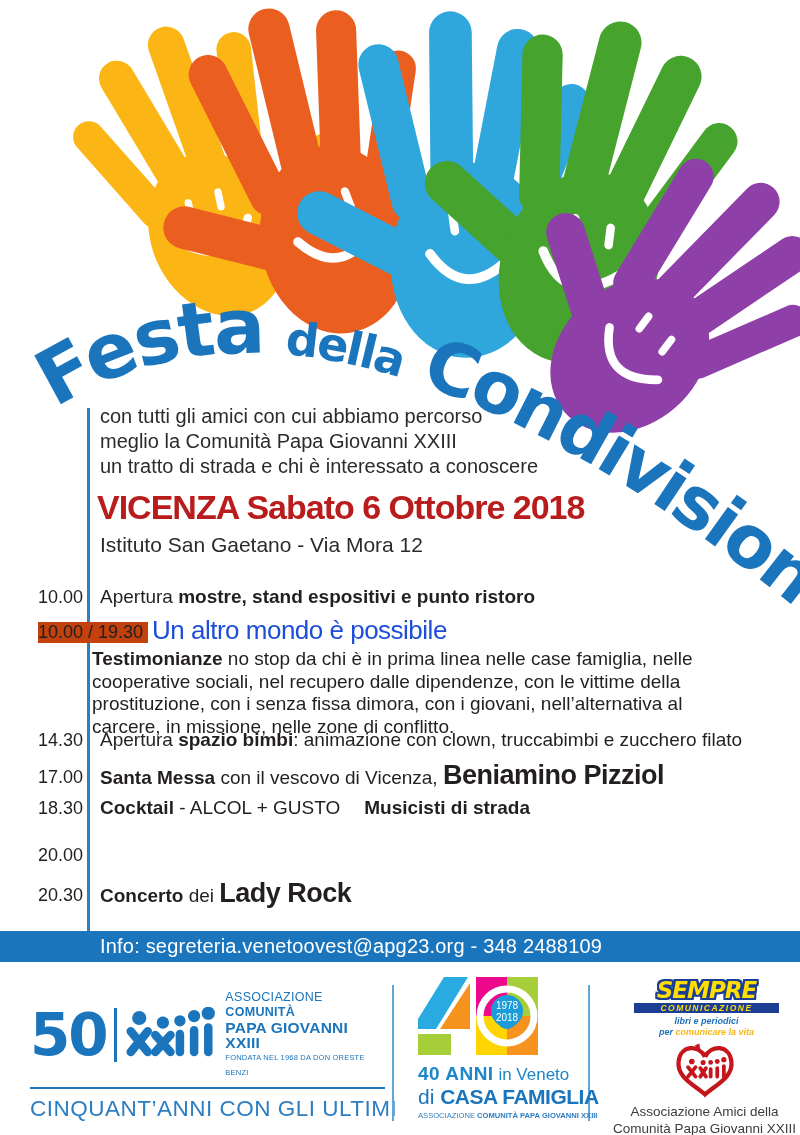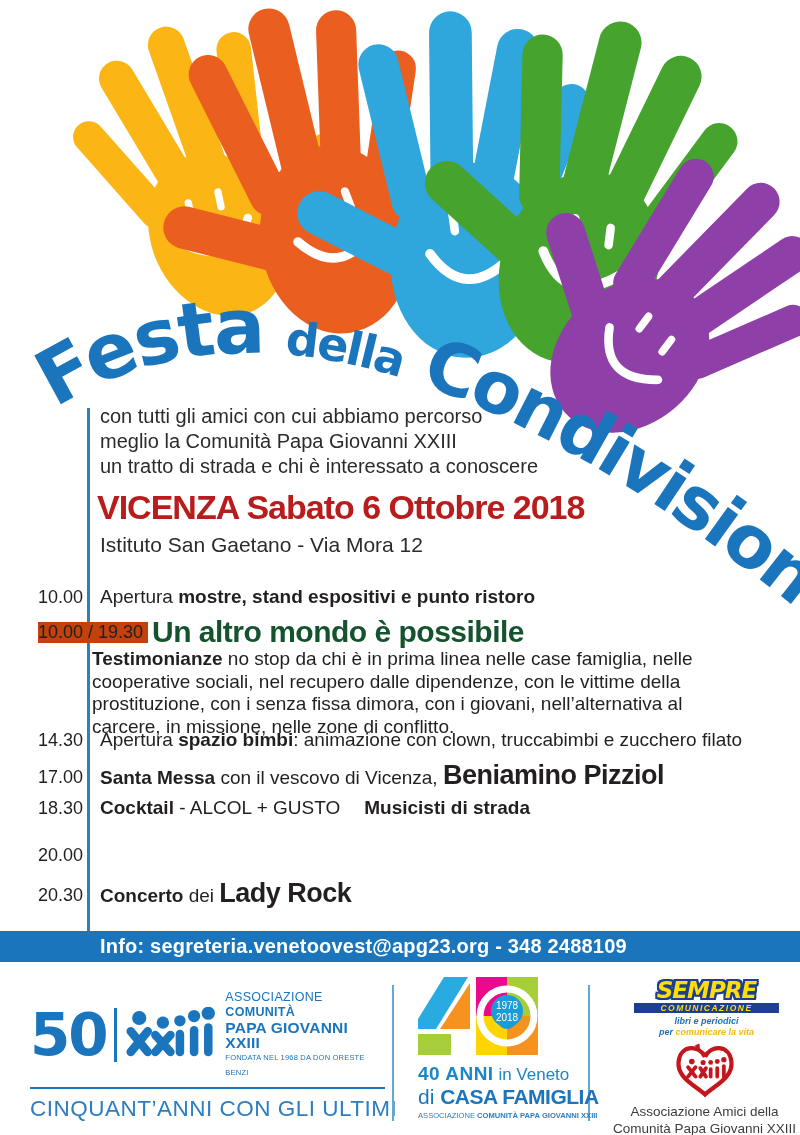--- a/index.html
+++ b/index.html
@@ -16,27 +16,27 @@
                letter-spacing:-1px;color:#b91c1c;}
   .venue{position:absolute;left:100px;top:533px;font-size:21px;color:#2b2b2b;}
 
   .srow{position:absolute;left:0;width:770px;z-index:2;}
   .stime{position:absolute;left:38px;top:2px;font-size:18px;color:#231f20;white-space:nowrap;}
   .stime.wide{background:#c2410c;padding-right:5px;z-index:3;}
   .stext{margin-left:100px;font-size:19px;line-height:23px;}
   .b{font-weight:bold;}
   .big{font-weight:bold;font-size:27px;letter-spacing:-0.5px;line-height:20px;}
   .gap{margin-left:24px;}
-  .sheading{position:absolute;left:152px;top:-5px;font-size:30px;font-weight:bold;color:#14532d;
+  .sheading{position:absolute;left:152px;top:-5px;font-size:26px;font-weight:normal;color:#1d4ed8;
             letter-spacing:-0.5px;white-space:nowrap;}
   .spara{position:absolute;left:92px;top:648px;width:656px;font-size:19px;line-height:22.5px;z-index:2;}
 
   .infobar{position:absolute;left:0;top:931px;width:800px;height:31px;background:#1b75bc;
            display:flex;align-items:center;z-index:4;}
-  .infobar span{margin-left:100px;color:#ffffff;font-weight:bold;font-size:20px;letter-spacing:0.2px;}
+  .infobar span{margin-left:100px;color:#ffffff;font-weight:normal;font-size:20px;letter-spacing:0.2px;}
 
   
   .f50{position:absolute;left:30px;top:990px;width:357px;color:#1b75bc;}
   .f50-row{display:flex;align-items:center;}
   .n50{font-family:"DejaVu Sans",sans-serif;font-size:58px;font-weight:bold;line-height:58px;letter-spacing:-2px;}
   .f50bar{width:3px;height:54px;background:#1b75bc;margin:0 9px 0 7px;}
   .assoc{margin-left:9px;line-height:15px;}
   .assoc .l1{font-size:12.5px;letter-spacing:0.3px;}
   .assoc .l2{font-size:15.5px;font-weight:bold;letter-spacing:0.2px;}
   .assoc .l3{font-size:7.5px;letter-spacing:0.2px;}

